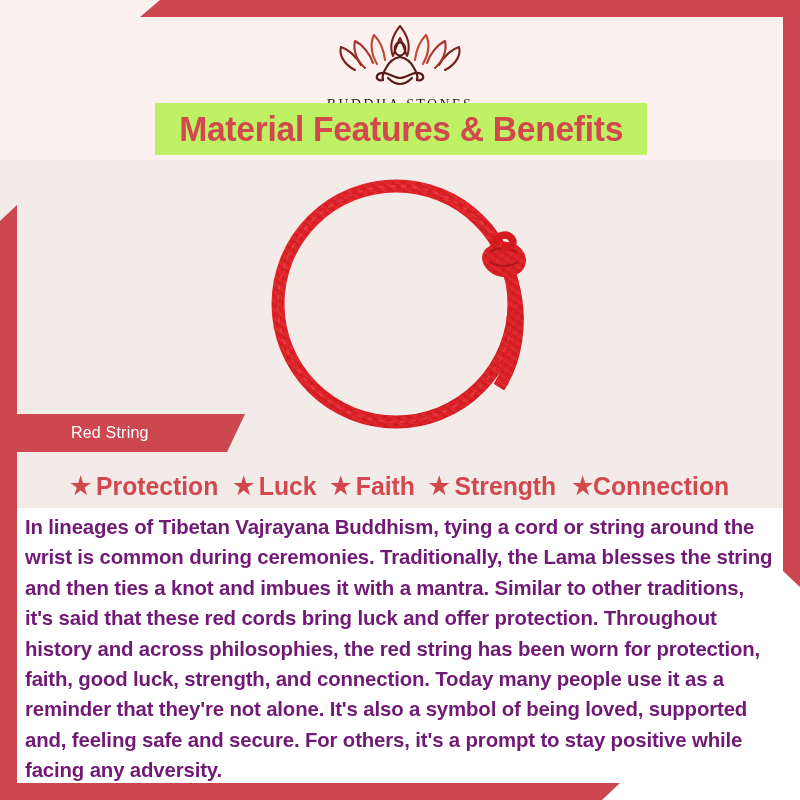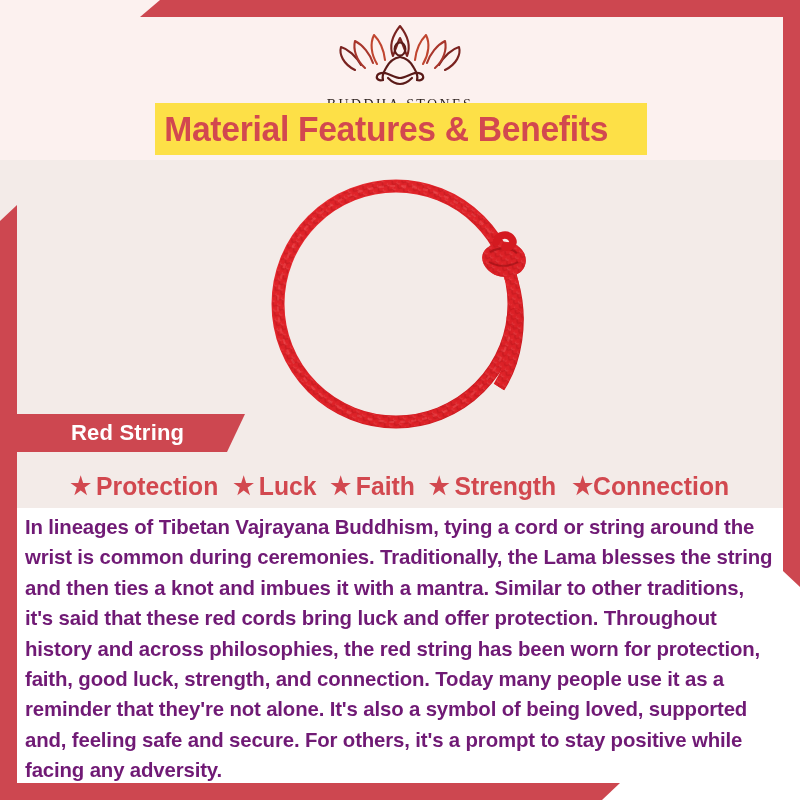--- a/index.html
+++ b/index.html
@@ -64,22 +64,22 @@
     font-size: 14px;
     letter-spacing: 2.4px;
     color: #2b1f1c;
     font-weight: 400;
   }
 
   
   .title-band {
     position: absolute; left: 155px; top: 103px;
     width: 492px; height: 52px;
-    background: #fde047;
-    display: flex; align-items: center; justify-content: flex-start;
+    background: #bef264;
+    display: flex; align-items: center; justify-content: center;
   }
   .title-text {
     font-family: "Liberation Sans Narrow", "Liberation Sans", sans-serif;
     font-weight: bold;
     font-size: 35px;
     color: #d2484f;
     letter-spacing: -0.3px;
     transform: scaleX(0.96);
     white-space: nowrap;
   }
@@ -94,22 +94,22 @@
   
   .ribbon {
     position: absolute; left: 17px; top: 414px;
     width: 228px; height: 38px;
     background: #cd4750;
     clip-path: polygon(0 0, 100% 0, calc(100% - 18px) 100%, 0 100%);
     display: flex; align-items: center;
   }
   .ribbon-label {
     font-family: "Liberation Sans Narrow", "Liberation Sans", sans-serif;
-    font-weight: bold;
-    font-size: 22px;
+    font-weight: normal;
+    font-size: 16px;
     color: #ffffff;
     padding-left: 54px;
     letter-spacing: 0.2px;
     white-space: nowrap;
   }
 
   
   .benefits {
     position: absolute; left: 20px; top: 467px;
     width: 760px; height: 38px;

